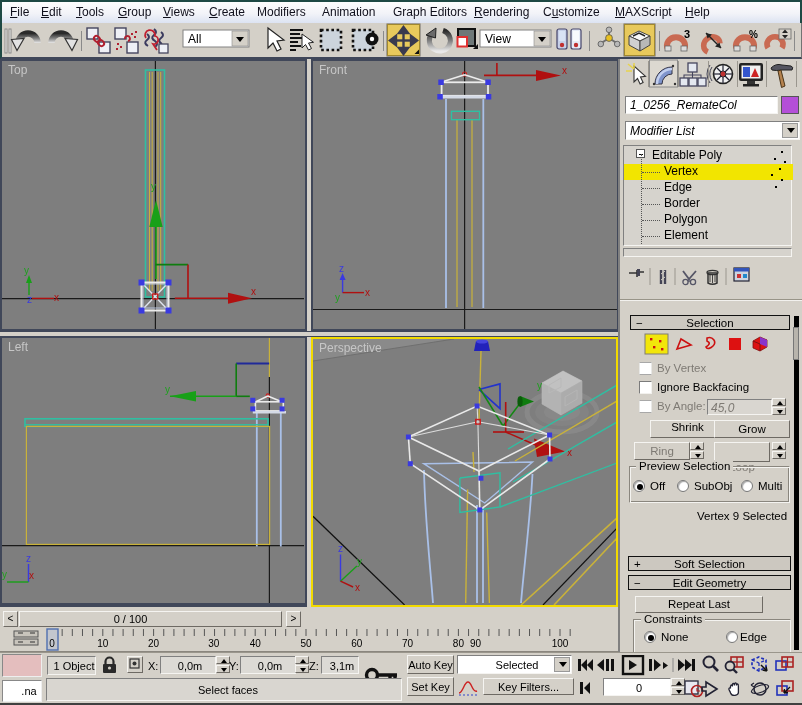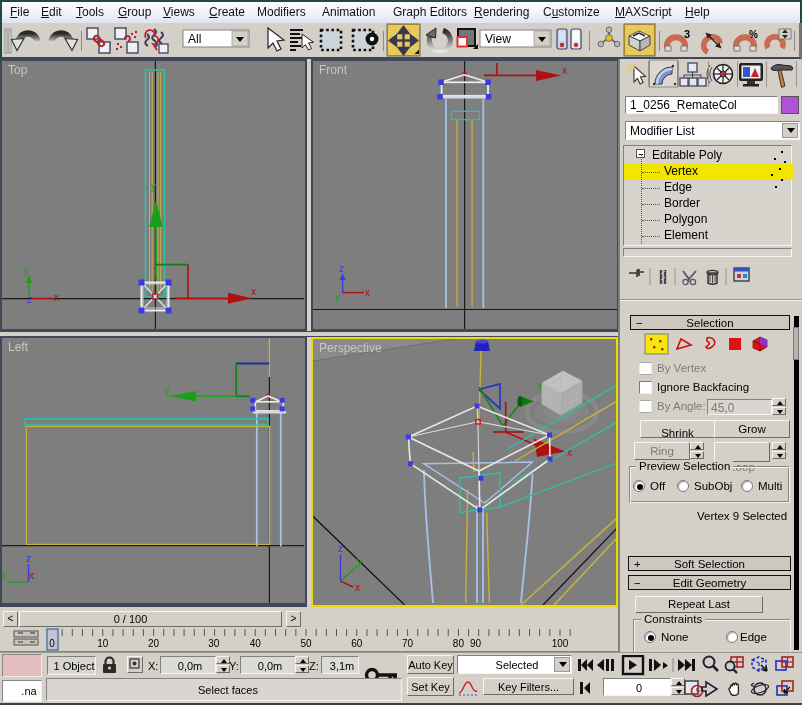--- a/index.html
+++ b/index.html
@@ -8,21 +8,21 @@
  -webkit-font-smoothing:none;}
 *{box-sizing:border-box;}
 
 #menubar{position:absolute;left:0;top:0;width:802px;height:23px;
  background:linear-gradient(to bottom,#fdfdfe 0%,#f2f3f8 55%,#dce3f2 100%);
  border-top:2px solid #1e4944;border-left:2px solid #1e4944;border-right:2px solid #1e4944;
  font-size:12px;color:#10101c;}
 #menubar span{position:absolute;top:3px;white-space:nowrap;}
 
 #toolbar{position:absolute;left:0;top:23px;width:802px;height:36px;
- background:#d4d0c8;border-left:2px solid #1e4944;border-right:3px solid #737373;
+ background:#d4d0c8;border-left:2px solid #1e4944;border-right:1px solid #737373;
  border-bottom:2px solid #404759;}
 
 #vpzone{position:absolute;left:0;top:59px;width:620px;height:548px;background:#404759;}
 .vp{position:absolute;background:#7e7e7e;overflow:hidden;}
 .vplabel{position:absolute;left:6px;top:2px;font-size:12px;color:#c6c6c6;z-index:5;}
 #vsplit{position:absolute;left:307px;top:0px;width:4px;height:272px;background:#d4d0c8;}
 #hsplit{position:absolute;left:0px;top:273px;width:618px;height:4px;background:#d4d0c8;}
 #vsplit2{position:absolute;left:307px;top:278px;width:4px;height:270px;background:#d4d0c8;}
 
 #panel{position:absolute;left:618px;top:59px;width:184px;height:593px;background:#d4d0c8;
@@ -53,21 +53,21 @@
 .spin .up:after{top:2px;border-bottom:4px solid #000;}
 .spin .dn:after{top:2px;border-top:4px solid #000;}
 .group{position:absolute;border:1px solid;border-color:#8a867e #f4f3f0 #f4f3f0 #8a867e;
  box-shadow:inset 1px 1px 0 #f4f3f0, inset -1px -1px 0 #8a867e;}
 
 #sliderrow{position:absolute;left:0;top:607px;width:618px;height:21px;background:#d4d0c8;}
 #ruler{position:absolute;left:0;top:628px;width:618px;height:24px;background:#d4d0c8;border-bottom:1px solid #8a867e;}
 #statusbar{position:absolute;left:0;top:652px;width:802px;height:53px;background:#d4d0c8;
  border-bottom:2px solid #404040;box-shadow:inset 0 1px 0 #9a968c;}
 .f11{font-size:11px;text-align:center;}
-.f12{font-size:12px;}
+.f12{font-size:12px;font-style:italic;}
 </style>
 </head>
 <body>
 <div id="menubar">
 <span style="left:8px"><u>F</u>ile</span>
 <span style="left:39px"><u>E</u>dit</span>
 <span style="left:74px"><u>T</u>ools</span>
 <span style="left:116px"><u>G</u>roup</span>
 <span style="left:161px"><u>V</u>iews</span>
 <span style="left:207px"><u>C</u>reate</span>
@@ -623,21 +623,21 @@
 <div class="lbl dis" style="left:37px;top:303px">By Vertex</div>
 <div class="chk" style="left:19px;top:322px"></div>
 <div class="lbl" style="left:37px;top:322px">Ignore Backfacing</div>
 <div class="chk" style="left:19px;top:341px;border-color:#a8a8a8 #e8e8e6"></div>
 <div class="lbl dis" style="left:37px;top:341px">By Angle:</div>
 <div class="sunken f12 dis" style="left:87px;top:340px;width:65px;height:16px;position:absolute;background:#d9d6d0;padding:1px 0 0 3px">45,0</div>
 <div class="spin" style="left:152px;top:339px">
       <div class="up" style="top:0"></div>
       <div class="dn" style="top:9px"></div>
     </div>
-<div class="btn" style="position:absolute;left:20px;top:361px;width:75px;height:18px;padding-top:6px">Shrink</div>
+<div class="btn" style="position:absolute;left:30px;top:361px;width:75px;height:18px;padding-top:0">Shrink</div>
 <div class="btn" style="position:absolute;left:94px;top:361px;width:76px;height:18px;padding-top:2px">Grow</div>
 <div class="btn dis" style="position:absolute;left:14px;top:383px;width:56px;height:18px;padding-top:2px">Ring</div>
 <div class="spin" style="left:70px;top:383px">
       <div class="up" style="top:0"></div>
       <div class="dn" style="top:9px"></div>
     </div>
 <div class="btn dis" style="position:absolute;left:94px;top:383px;width:56px;height:18px;padding-top:18px">Loop</div>
 <div class="spin" style="left:152px;top:383px">
       <div class="up" style="top:0"></div>
       <div class="dn" style="top:9px"></div>

